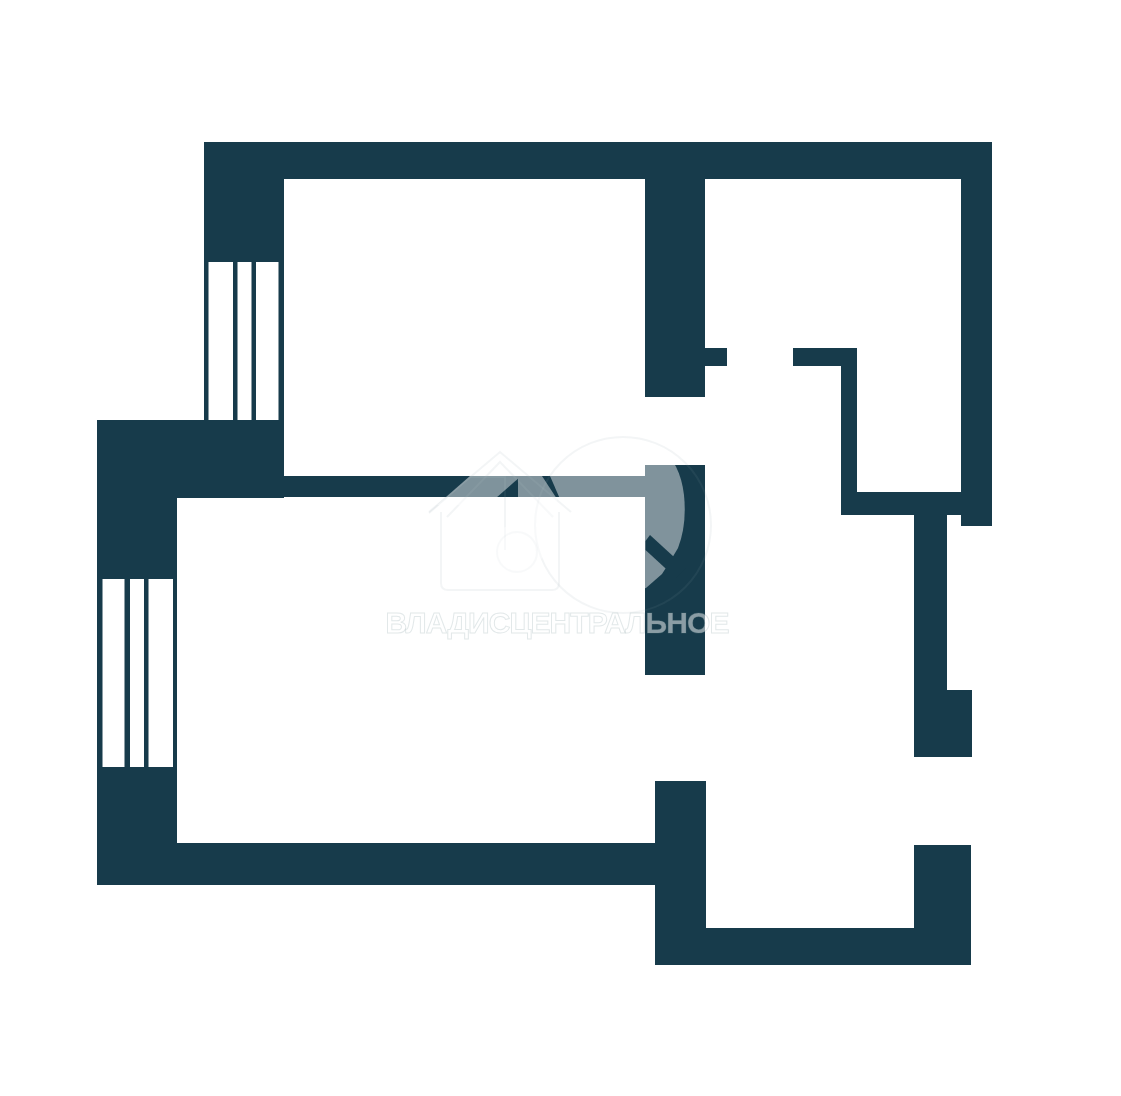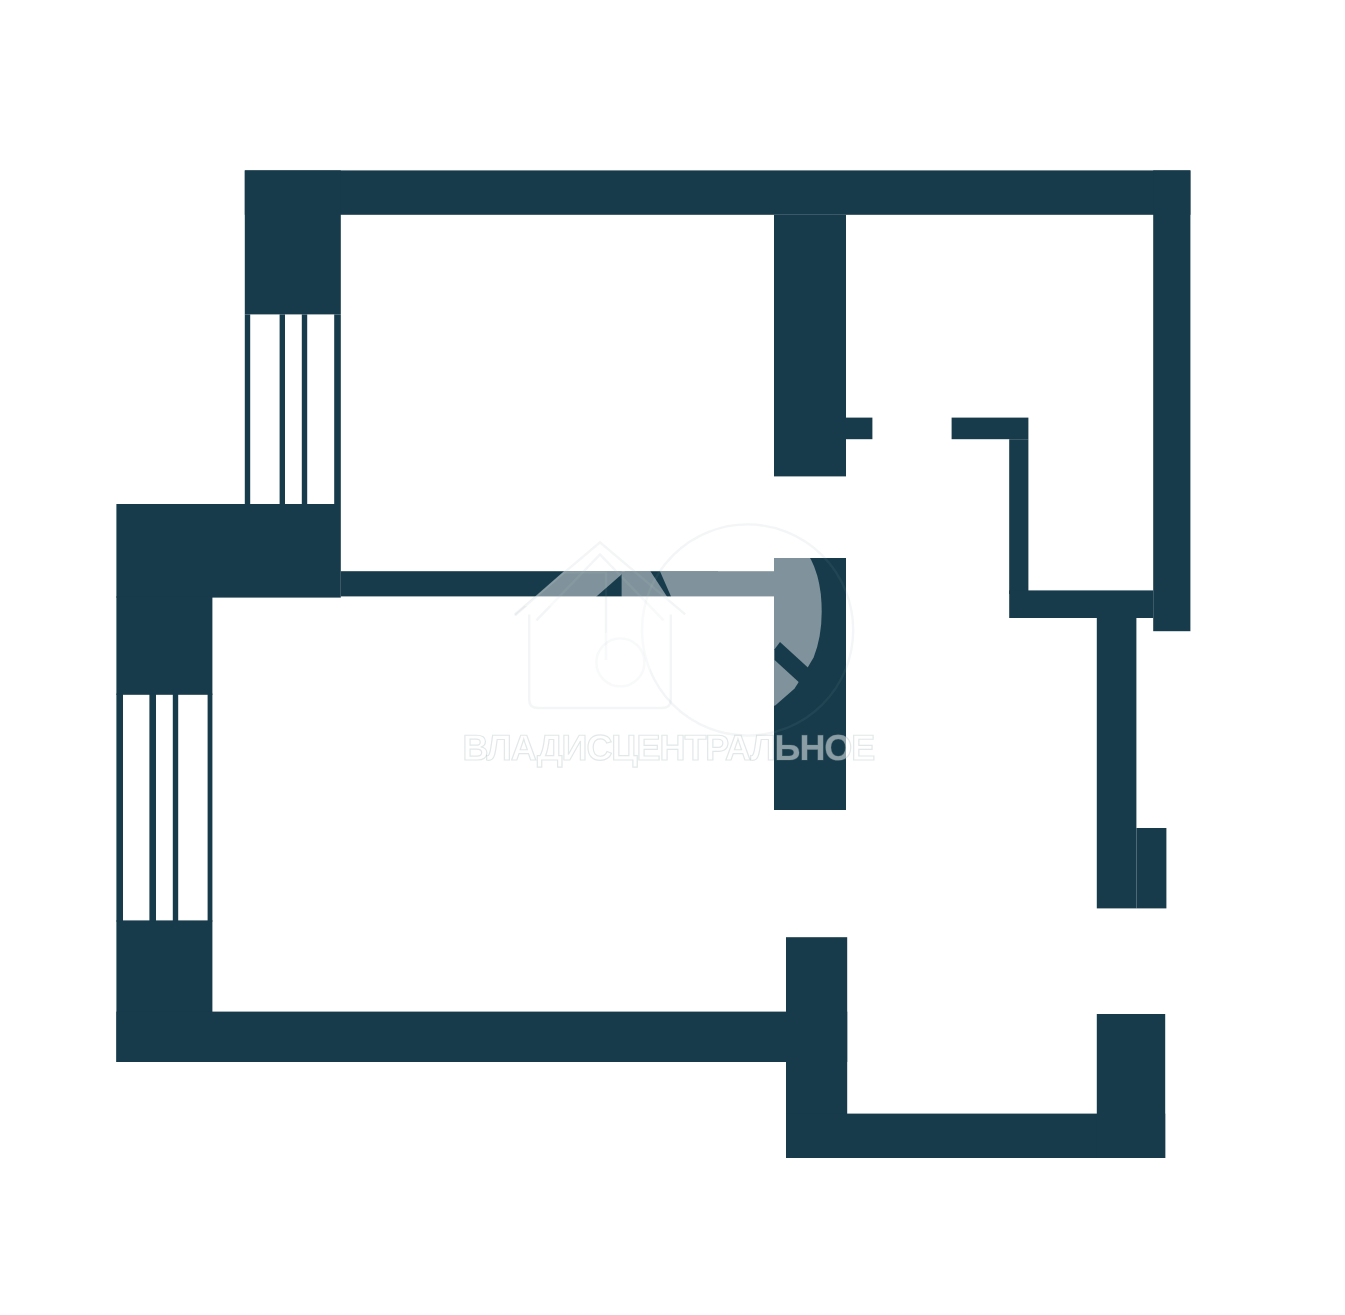--- a/index.html
+++ b/index.html
@@ -1,16 +1,16 @@
 <!DOCTYPE html>
 <html><head>
 <meta charset="utf-8">
 <style>
   html,body{margin:0;padding:0;background:#ffffff;}
-  .page{width:1121px;height:1096px;position:relative;background:#ec4899;overflow:hidden;}
+  .page{width:1008px;height:1096px;position:relative;background:#ec4899;overflow:hidden;}
   svg{display:block;}
 </style>
 </head>
 <body>
 <div class="page">
 <svg width="1121" height="1096" viewBox="0 0 1121 1096">
 
   <rect x="0" y="0" width="1121" height="1096" fill="#ffffff"></rect>
 
   <rect x="284" y="179" width="361" height="297" fill="none"></rect>

